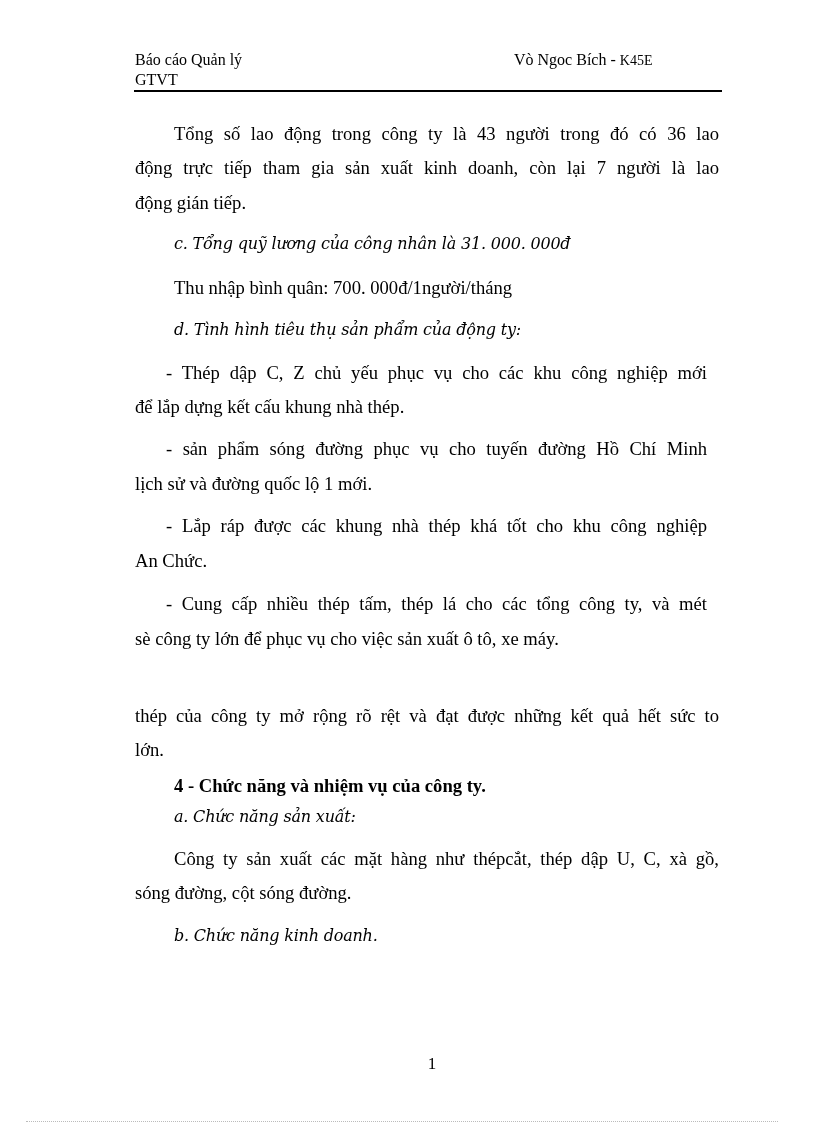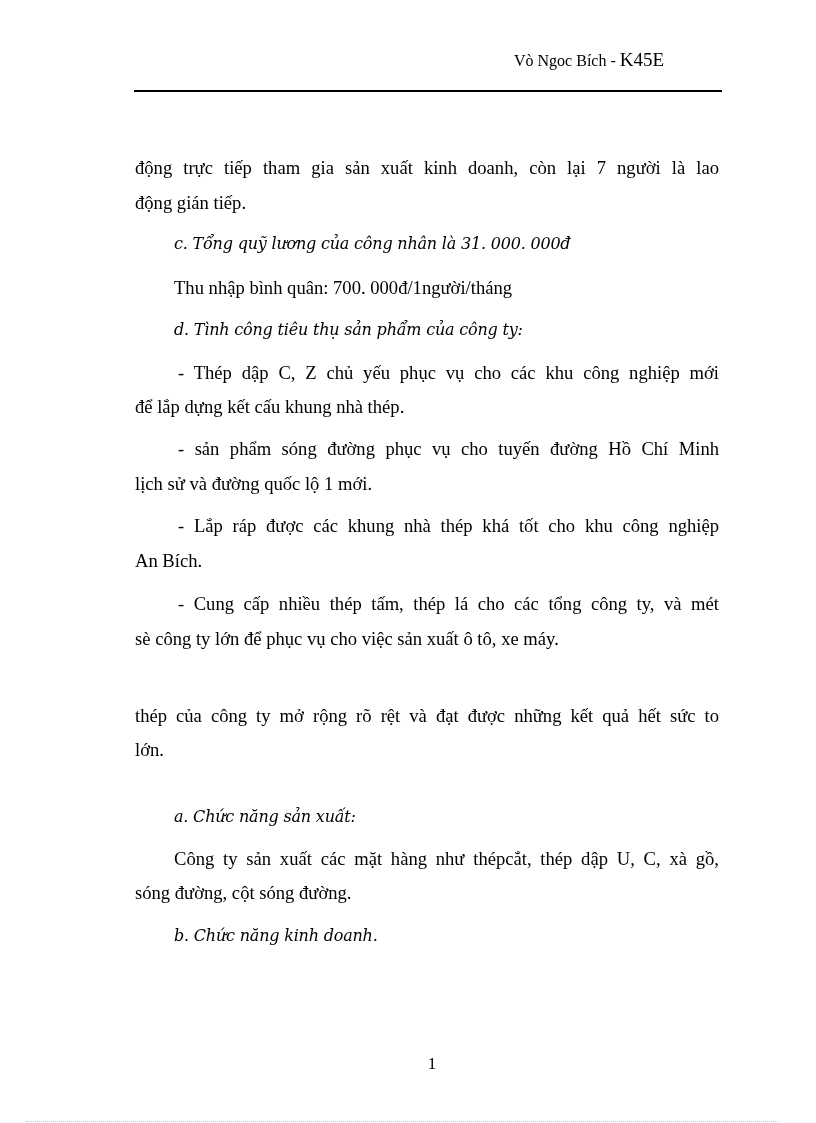--- a/index.html
+++ b/index.html
@@ -5,72 +5,78 @@
     html, body { margin: 0; padding: 0; background: #ffffff; }
     body {
       width: 816px; height: 1123px; position: relative; overflow: hidden;
       font-family: "Liberation Serif", serif; color: #000;
     }
     .page { position: absolute; left: 0; top: 0; width: 816px; height: 1123px; }
 
     
     .hdr-left { position: absolute; left: 135px; top: 50px; font-size: 16px; line-height: 20px; }
     .hdr-right { position: absolute; left: 514px; top: 50px; font-size: 16px; line-height: 20px; }
-    .hdr-right .code { font-size: 19px; }
+    .hdr-right .code { font-size: 14px; }
     .hdr-rule { position: absolute; left: 134px; top: 90px; width: 588px; height: 2px; background: #000; }
 
     
     .line { position: absolute; font-size: 18.6px; line-height: 24px; white-space: nowrap; }
     .just { left: 135px; width: 584px; text-align: justify; text-align-last: justify; white-space: normal; }
     .ind  { left: 174px; }
     .ind2 { left: 178px; }
     .left { left: 135px; text-align: center; }
     .it { font-style: italic; font-family: "DejaVu Serif", serif; font-size: 16px; letter-spacing: -0.2px; }
     .bold { font-weight: bold; }
 
     .just.ind { left: 174px; width: 545px; }
-    .just.ind2 { left: 178px; width: 541px; }
+    .just.ind2 { left: 166px; width: 541px; }
 
     .page-num { position: absolute; left: 0; width: 864px; top: 1054px; text-align: center; font-size: 17px; }
     .bottom-rule { position: absolute; left: 26px; width: 752px; top: 1121px; height: 0; border-top: 1px dotted #bbbbbb; }
   </style>
 </head>
 <body>
 
 <div class="page">
 
+  <div class="hdr-left">
+    <div>Báo cáo Quản lý</div>
+    <div>GTVT</div>
+  </div>
   <div class="hdr-right">
     <span>Vò Ngoc Bích - </span><span class="code">K45E</span>
   </div>
   <div class="hdr-rule"></div>
 
+  <div class="line just ind" style="top:122px">Tổng số lao động trong công ty là 43 người trong đó có 36 lao</div>
   <div class="line just" style="top:156px">động trực tiếp tham gia sản xuất kinh doanh, còn lại 7 người là lao</div>
   <div class="line left" style="top:191px">động gián tiếp.</div>
 
   <div class="line ind it" style="top:232px">c. Tổng quỹ lương của công nhân là 31. 000. 000đ</div>
 
   <div class="line ind" style="top:276px">Thu nhập bình quân: 700. 000đ/1người/tháng</div>
 
-  <div class="line ind it" style="top:318px">d. Tình công tiêu thụ sản phẩm của công ty:</div>
+  <div class="line ind it" style="top:318px">d. Tình hình tiêu thụ sản phẩm của động ty:</div>
 
   <div class="line just ind2" style="top:361px">- Thép dập C, Z chủ yếu phục vụ cho các khu công nghiệp mới</div>
   <div class="line left" style="top:395px">để lắp dựng kết cấu khung nhà thép.</div>
 
   <div class="line just ind2" style="top:437px">- sản phẩm sóng đường phục vụ cho tuyến đường Hồ Chí Minh</div>
   <div class="line left" style="top:472px">lịch sử và đường quốc lộ 1 mới.</div>
 
   <div class="line just ind2" style="top:514px">- Lắp ráp được các khung nhà thép khá tốt cho khu công nghiệp</div>
-  <div class="line left" style="top:549px">An Bích.</div>
+  <div class="line left" style="top:549px">An Chức.</div>
 
   <div class="line just ind2" style="top:592px">- Cung cấp nhiều thép tấm, thép lá cho các tổng công ty, và mét</div>
   <div class="line left" style="top:627px">sè công ty lớn để phục vụ cho việc sản xuất ô tô, xe máy.</div>
 
   <div class="line just" style="top:704px">thép của công ty mở rộng rõ rệt và đạt được những kết quả hết sức to</div>
   <div class="line left" style="top:738px">lớn.</div>
 
+  <div class="line ind bold" style="top:774px">4 - Chức năng và nhiệm vụ của công ty.</div>
   <div class="line ind it" style="top:805px">a. Chức năng sản xuất:</div>
 
   <div class="line just ind" style="top:847px">Công ty sản xuất các mặt hàng như thépcắt, thép dập U, C, xà gồ,</div>
   <div class="line left" style="top:881px">sóng đường, cột sóng đường.</div>
 
   <div class="line ind it" style="top:924px">b. Chức năng kinh doanh.</div>
 
   <div class="page-num">1</div>
   <div class="bottom-rule"></div>
 </div>

